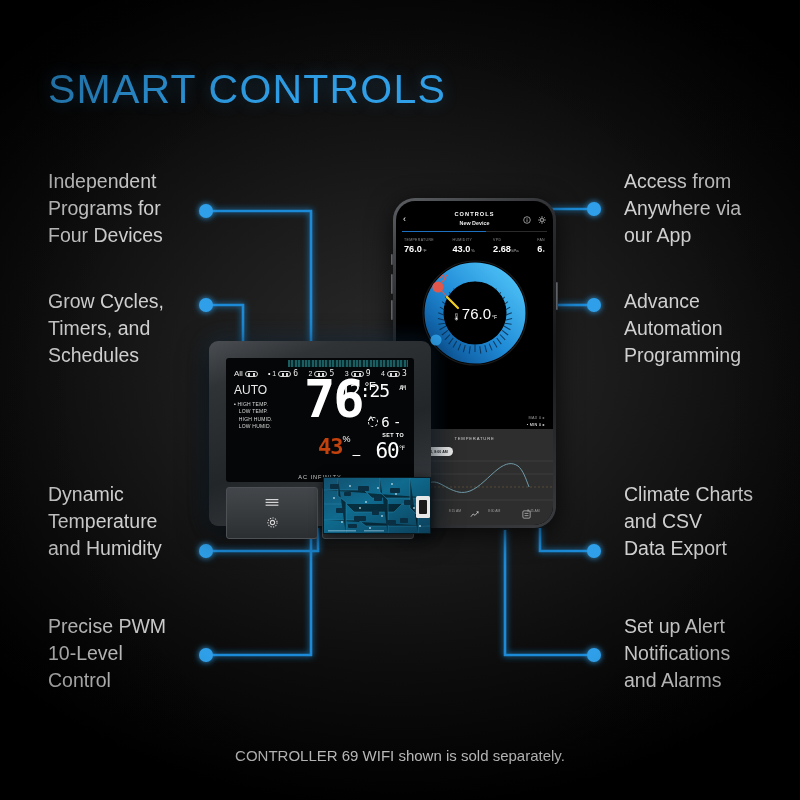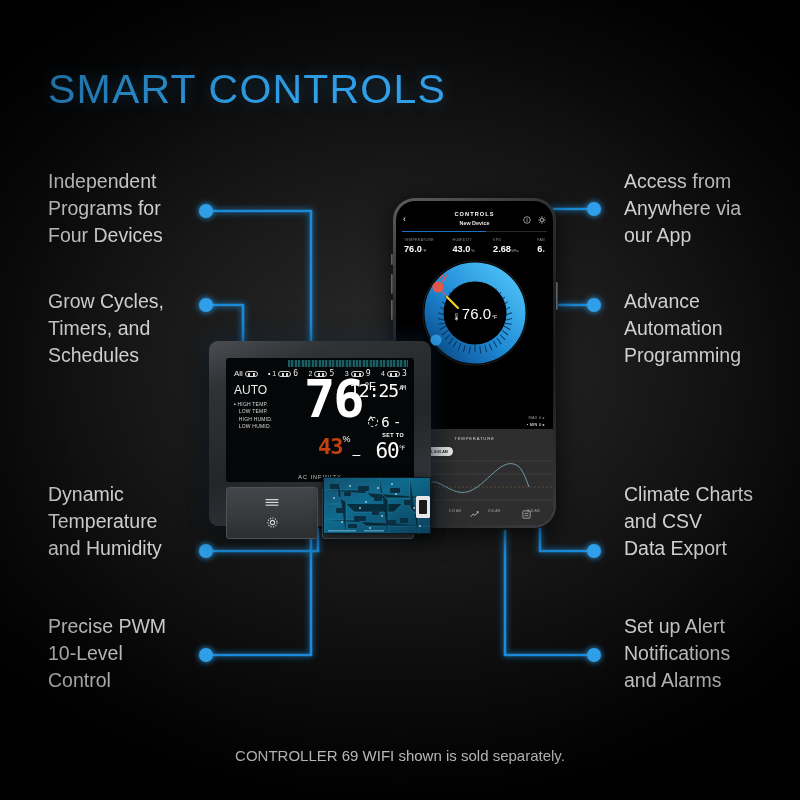--- a/index.html
+++ b/index.html
@@ -221,21 +221,21 @@
   .bigtemp .num {
     color:#fff; font-size: 52px; line-height: 46px; font-weight: 700;
     font-family: "DejaVu Sans Mono", monospace; letter-spacing: -2px;
   }
   .bigtemp .unit { color:#fff; font-size: 11px; margin-top: 4px; margin-left: 2px; }
   .clock {
     position: absolute; right: 9px; top: 22px;
     color:#fff; font-size: 18px; font-family: "DejaVu Sans Mono", monospace;
     letter-spacing: -1px;
   }
-  .clock .ampm { font-size: 6.5px; vertical-align: super; margin-left: 1px; }
+  .clock .ampm { font-size: 6.5px; vertical-align: super; margin-left: 10px; }
   .caret { position: absolute; left: 142px; top: 56px; color:#fff; font-size: 12px; }
   .fanrow {
     position: absolute; right: 12px; top: 56px;
     color:#fff; font-size: 14px; font-family: "DejaVu Sans Mono", monospace;
     display: flex; align-items: center; gap: 3px;
   }
   .fanicon {
     width: 10px; height: 10px; border: 1.6px dashed #fff; border-radius: 50%;
   }
   .humid {

